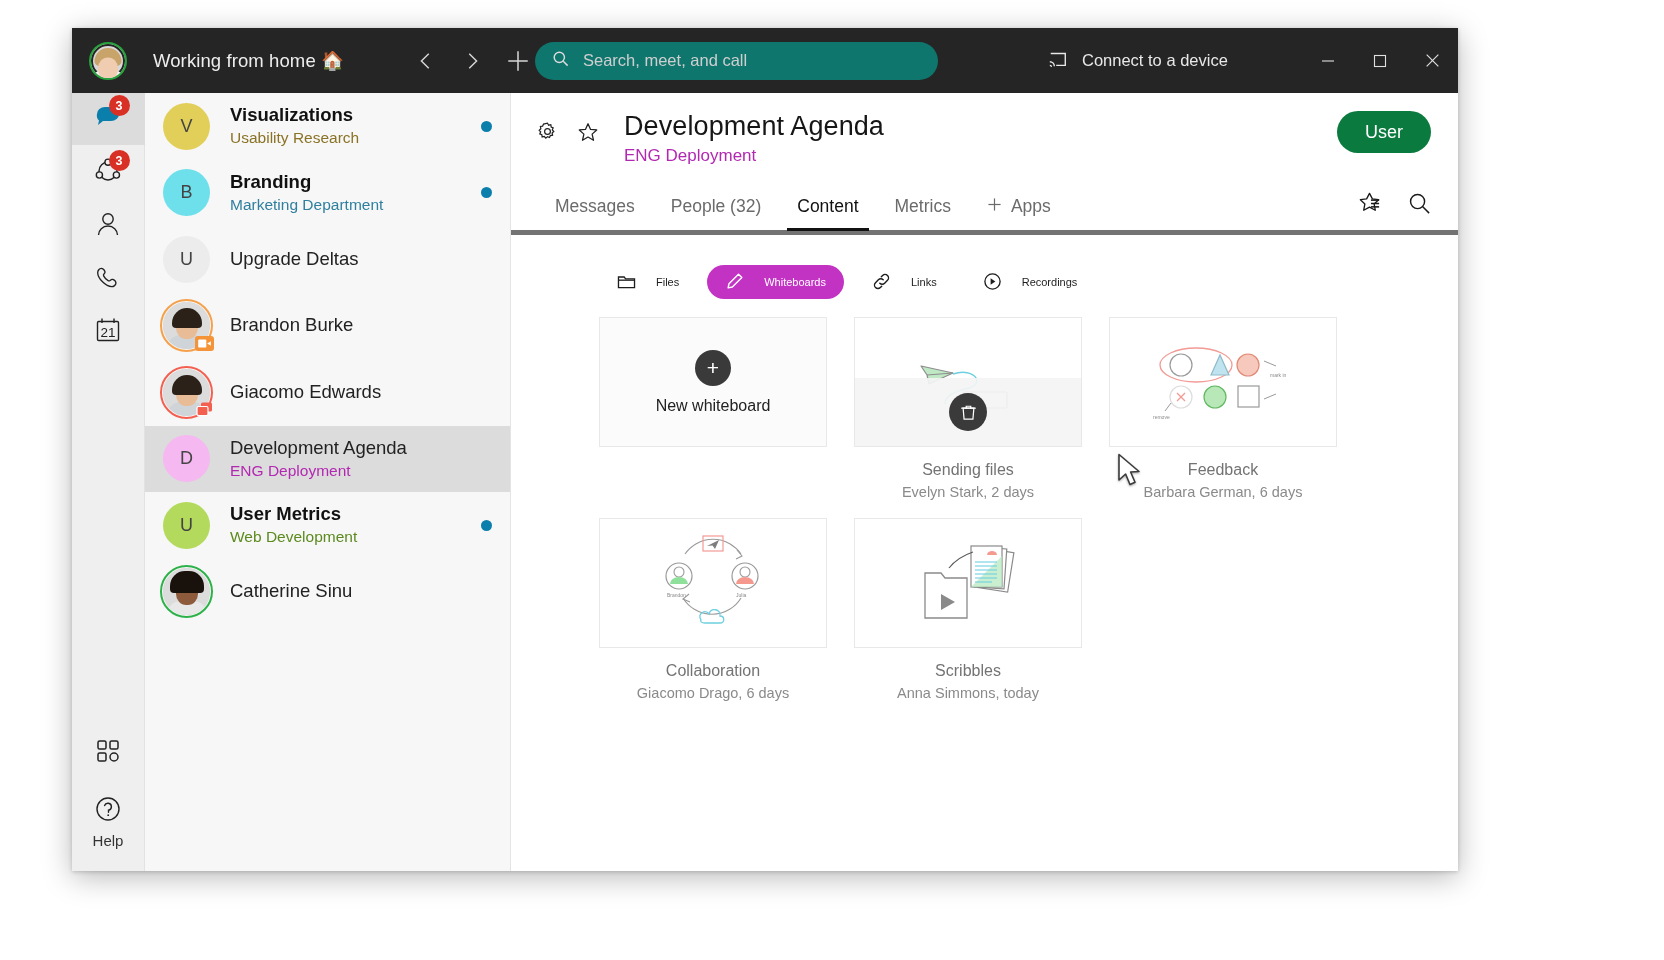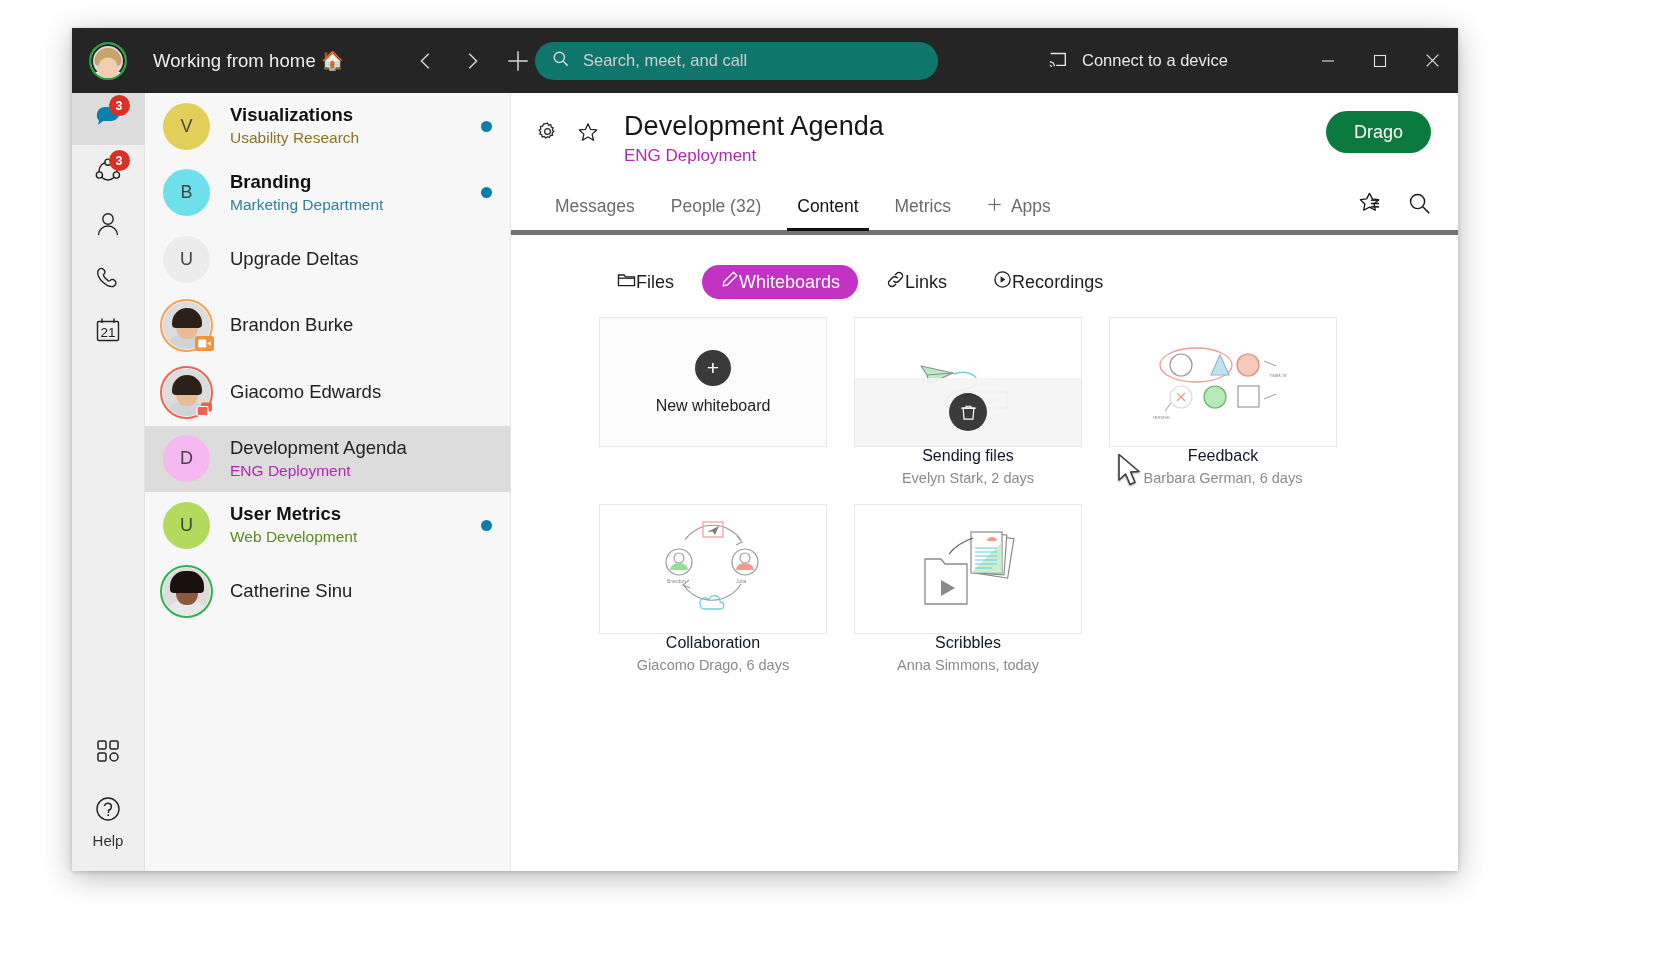--- a/index.html
+++ b/index.html
@@ -198,23 +198,23 @@
   }
   .mtab.active { color: #111; }
   .mtab.active::after {
     content:""; position:absolute; left:8px; right:8px; bottom:-1px; height:3px; background:#111;
   }
   .mtab-apps { display:flex; align-items:center; gap:9px; }
   .mtab-actions { margin-left: auto; display:flex; gap: 25px; padding-bottom: 10px; color:#1a1a1a; }
 
   .filter-row { display:flex; align-items:center; gap: 10px; padding: 30px 0 0 88px; flex:0 0 auto; }
   .pill {
-    display:flex; align-items:center; gap: 0;
+    display:flex; align-items:center; gap: 20px;
     height: 34px; border-radius: 17px; padding: 0 18px;
-    font-size: 18px; color: #1d1d1d;
+    font-size: 11px; color: #1d1d1d;
   }
   .pill.active { background: #c333c3; color: #fff; }
 
   .cards-area { flex: 1 1 auto; padding: 18px 0 0 88px; overflow: hidden; }
   .cards-grid { display: grid; grid-template-columns: 228px 228px 228px; gap: 18px 27px; }
   .card { width: 228px; }
   .card-thumb {
     width: 228px; height: 130px; background: #fbfbfb; border: 1px solid #e8e8e8;
     position: relative; overflow: hidden;
     display:flex; align-items:center; justify-content:center;
@@ -228,21 +228,21 @@
   .new-wb .lbl { font-size: 16px; color: #222; }
   .hover-overlay {
     position:absolute; left:0; right:0; bottom:0; height: 68px;
     background: rgba(244,244,244,0.92);
     display:flex; align-items:center; justify-content:center;
   }
   .trash-btn {
     width: 38px; height: 38px; border-radius: 50%; background: #3a3a3a;
     display:flex; align-items:center; justify-content:center;
   }
-  .card-name { text-align:center; font-size: 16px; color: #0f172a; margin-top: 0; }
+  .card-name { text-align:center; font-size: 16px; color: #737373; margin-top: 14px; }
   .card-meta { text-align:center; font-size: 14.5px; color: #8a8a8a; margin-top: 5px; }
 
   .cursor {
     position: absolute; left: 1045px; top: 425px; z-index: 50;
     filter: drop-shadow(0 1px 1px rgba(0,0,0,.35));
   }
 </style>
 </head>
 <body>
 
@@ -522,21 +522,21 @@
               <svg width="22" height="22" viewBox="0 0 24 24" fill="none" stroke="#222" stroke-width="1.4" stroke-linejoin="round">
                 <polygon points="12,3 14.8,9.2 21.5,9.8 16.5,14.3 18,21 12,17.5 6,21 7.5,14.3 2.5,9.8 9.2,9.2"></polygon>
               </svg>
             </span>
           </div>
           <div class="mh-titles">
             <div class="mh-title">Development Agenda</div>
             <div class="mh-sub">ENG Deployment</div>
           </div>
         </div>
-        <button class="meet-btn">Drago</button>
+        <button class="meet-btn">User</button>
       </div>
 
       <div class="main-tabs">
         <div class="mtab">Messages</div>
         <div class="mtab">People (32)</div>
         <div class="mtab active">Content</div>
         <div class="mtab">Metrics</div>
         <div class="mtab mtab-apps">
           <span>
             <svg width="15" height="15" viewBox="0 0 16 16" stroke="#6b6b6b" stroke-width="1.3">

